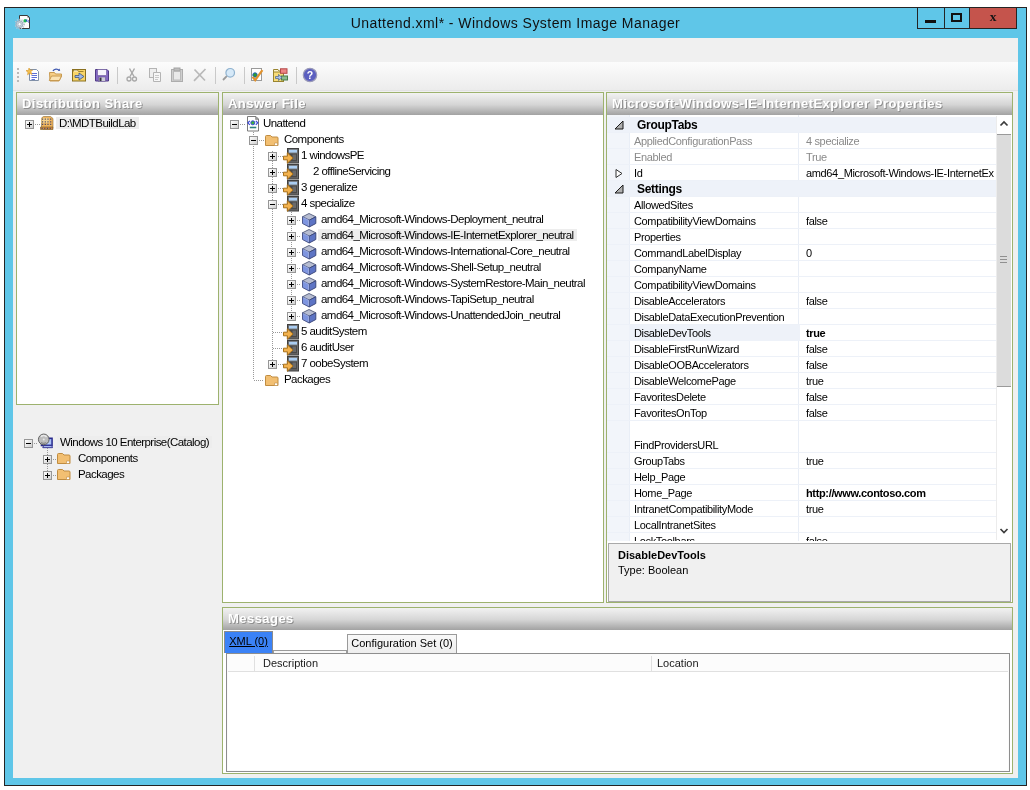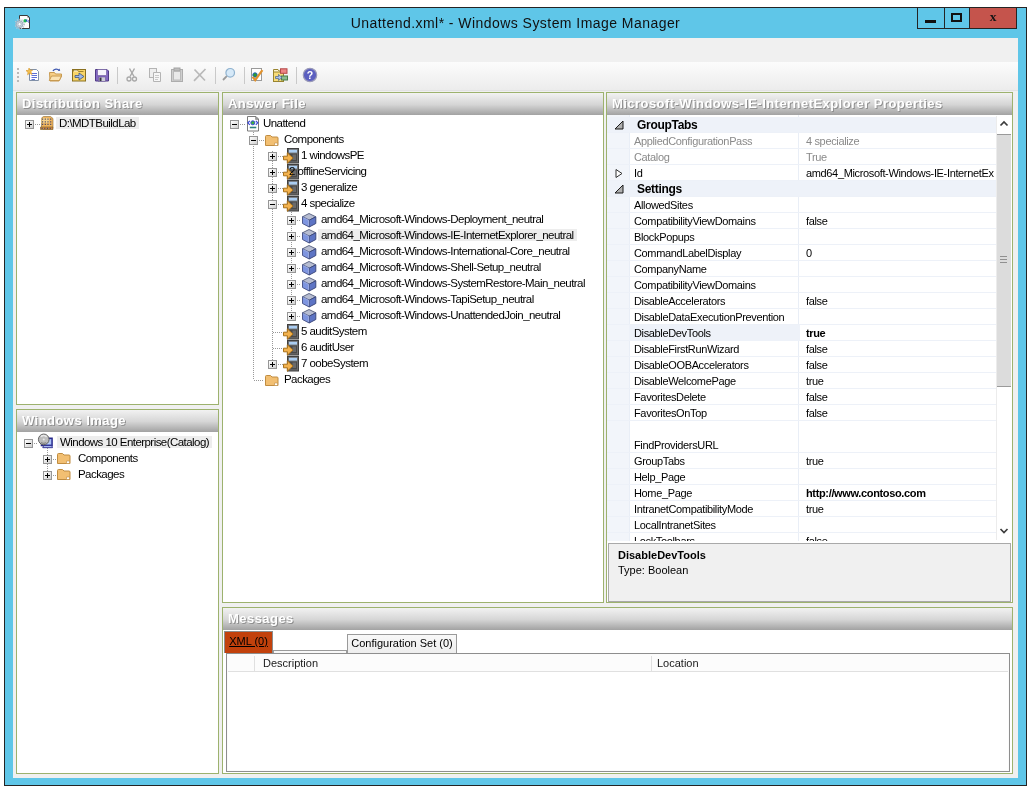--- a/index.html
+++ b/index.html
@@ -46,21 +46,21 @@
 .indent { position:absolute; left:0; top:0; width:22px; height:100%; background:#f2f5fa; }
 .vgrid { position:absolute; top:0; bottom:0; width:1px; background:#e9eef6; }
 
 #vsb { position:absolute; left:983px; top:78px; width:15px; height:424px; background:#fff; border-left:1px solid #ececec; }
 .sbbtn { position:absolute; left:0; width:14px; height:17px; background:#fff; }
 .sbthumb { position:absolute; left:0; width:14px; background:#dcdcdc; border:solid #9a9a9a; border-width:1px 0; }
 
 #desc { position:absolute; left:595px; top:505px; width:403px; height:59px; background:#f0f0f0; border:1px solid #a9a9a9; padding:5px 0 0 9px; font-size:11px; }
 
 .tab { position:absolute; font-size:11px; text-align:center; white-space:nowrap; }
-.tabon { background:#c2410c; border:1px solid #8c8c8c; border-bottom:none; line-height:19px;text-decoration:underline; }
+.tabon { background:#3b82f6; border:1px solid #8c8c8c; border-bottom:none; line-height:19px;text-decoration:underline; }
 .taboff { background:linear-gradient(#f8f8f8,#e6e6e6); border:1px solid #9a9a9a; border-bottom:none; line-height:16px; }
 #lv { position:absolute; left:213px; top:615px; width:784px; height:119px; background:#fff; border:1px solid #8e8e8e; box-shadow:inset 0 0 0 1px #fbfbfb; }
 .lvh { position:absolute; top:1px; height:17px; background:#fcfcfc; border-bottom:1px solid #e0e0e0; line-height:17px; font-size:11px; color:#1a1a1a; }
 .lvsep { position:absolute; top:2px; height:15px; width:1px; background:#e0e0e0; }
 </style>
 </head>
 <body>
 <div id="win">
   <div id="titlebar">
     <svg class="icon" style="left:10px;top:6px" viewBox="0 0 16 16">
@@ -154,23 +154,20 @@
       <svg class="tbi" style="left:289px" viewBox="0 0 16 16">
         <circle cx="8" cy="8" r="6.7" fill="#5b5fc0" stroke="#9a9ab8" stroke-width="1.2"></circle>
         <text x="8" y="12" font-size="10.5" font-weight="bold" fill="#fff" text-anchor="middle" font-family="Liberation Sans">?</text>
       </svg>
     </div>
 
     <div class="panel" style="left:3px;top:54px;width:203px;height:313px">
       <div class="phead">Distribution Share</div>
     </div>
 
-    <div class="panel" style="left:3px;top:371px;width:203px;height:365px">
-      <div class="phead">Windows Image</div>
-    </div>
 
     <div class="panel" style="left:209px;top:54px;width:382px;height:511px">
       <div class="phead">Answer File</div>
     </div>
 
     <div class="panel" style="left:593px;top:54px;width:407px;height:511px">
       <div class="phead">Microsoft-Windows-IE-InternetExplorer Properties</div>
     </div>
 
     <div class="panel" style="left:209px;top:569px;width:791px;height:167px">
@@ -281,21 +278,21 @@
         <i></i>
         <b></b>
       </div>
     <svg class="icon pass" style="left:270px;top:126px" viewBox="0 0 16 16">
       <rect x="4.5" y="0.5" width="11" height="14.5" fill="#6e6e6e" stroke="#3f3f3f"></rect>
       <rect x="6" y="1.8" width="8" height="2.8" fill="#aacdf2"></rect>
       <rect x="6" y="5.6" width="8" height="7.8" fill="#4a4a4a"></rect>
       <rect x="9.5" y="6.5" width="3.5" height="5.5" fill="#6a6a6a"></rect>
       <path d="M0.5 8.2 h3.8 v-3.4 l5.7 5.2 -5.7 5.2 v-3.4 h-3.8 z" fill="#f3b24e" stroke="#a8701a" stroke-width="1"></path>
     </svg>
-    <div class="trow" style="left:276px;top:126px">2 offlineServicing</div>
+    <div class="trow" style="left:300px;top:126px">2 offlineServicing</div>
     <div class="exp plus" style="left:255px;top:146px">
         <i></i>
         <b></b>
       </div>
     <svg class="icon pass" style="left:270px;top:142px" viewBox="0 0 16 16">
       <rect x="4.5" y="0.5" width="11" height="14.5" fill="#6e6e6e" stroke="#3f3f3f"></rect>
       <rect x="6" y="1.8" width="8" height="2.8" fill="#aacdf2"></rect>
       <rect x="6" y="5.6" width="8" height="7.8" fill="#4a4a4a"></rect>
       <rect x="9.5" y="6.5" width="3.5" height="5.5" fill="#6a6a6a"></rect>
       <path d="M0.5 8.2 h3.8 v-3.4 l5.7 5.2 -5.7 5.2 v-3.4 h-3.8 z" fill="#f3b24e" stroke="#a8701a" stroke-width="1"></path>
@@ -431,21 +428,21 @@
           <svg style="position:absolute;left:8px;top:4px" width="9" height="9" viewBox="0 0 9 9">
             <path d="M8 0 V8 H0 Z" fill="#b0b0b0" stroke="#1a1a1a"></path>
           </svg>
           <span class="nm">GroupTabs</span>
         </div>
       <div class="prow gray" style="top:18px">
           <span class="nm">AppliedConfigurationPass</span>
           <span class="vl">4 specialize</span>
         </div>
       <div class="prow gray" style="top:34px">
-          <span class="nm">Catalog</span>
+          <span class="nm">Enabled</span>
           <span class="vl">True</span>
         </div>
       <div class="prow" style="top:50px">
           <svg style="position:absolute;left:8px;top:4px" width="8" height="9" viewBox="0 0 8 9">
             <path d="M1 0.5 L7 4.5 L1 8.5 Z" fill="#fff" stroke="#333"></path>
           </svg>
           <span class="nm">Id</span>
           <span class="vl">amd64_Microsoft-Windows-IE-InternetEx</span>
         </div>
       <div class="prow pcat" style="top:66px">
@@ -455,21 +452,21 @@
           <span class="nm">Settings</span>
         </div>
       <div class="prow" style="top:82px">
           <span class="nm">AllowedSites</span>
         </div>
       <div class="prow" style="top:98px">
           <span class="nm">CompatibilityViewDomains</span>
           <span class="vl">false</span>
         </div>
       <div class="prow" style="top:114px">
-          <span class="nm">BlockPopups</span>
+          <span class="nm">Properties</span>
         </div>
       <div class="prow" style="top:130px">
           <span class="nm">CommandLabelDisplay</span>
           <span class="vl">0</span>
         </div>
       <div class="prow" style="top:146px">
           <span class="nm">CompanyName</span>
         </div>
       <div class="prow" style="top:162px">
           <span class="nm">CompatibilityViewDomains</span>

